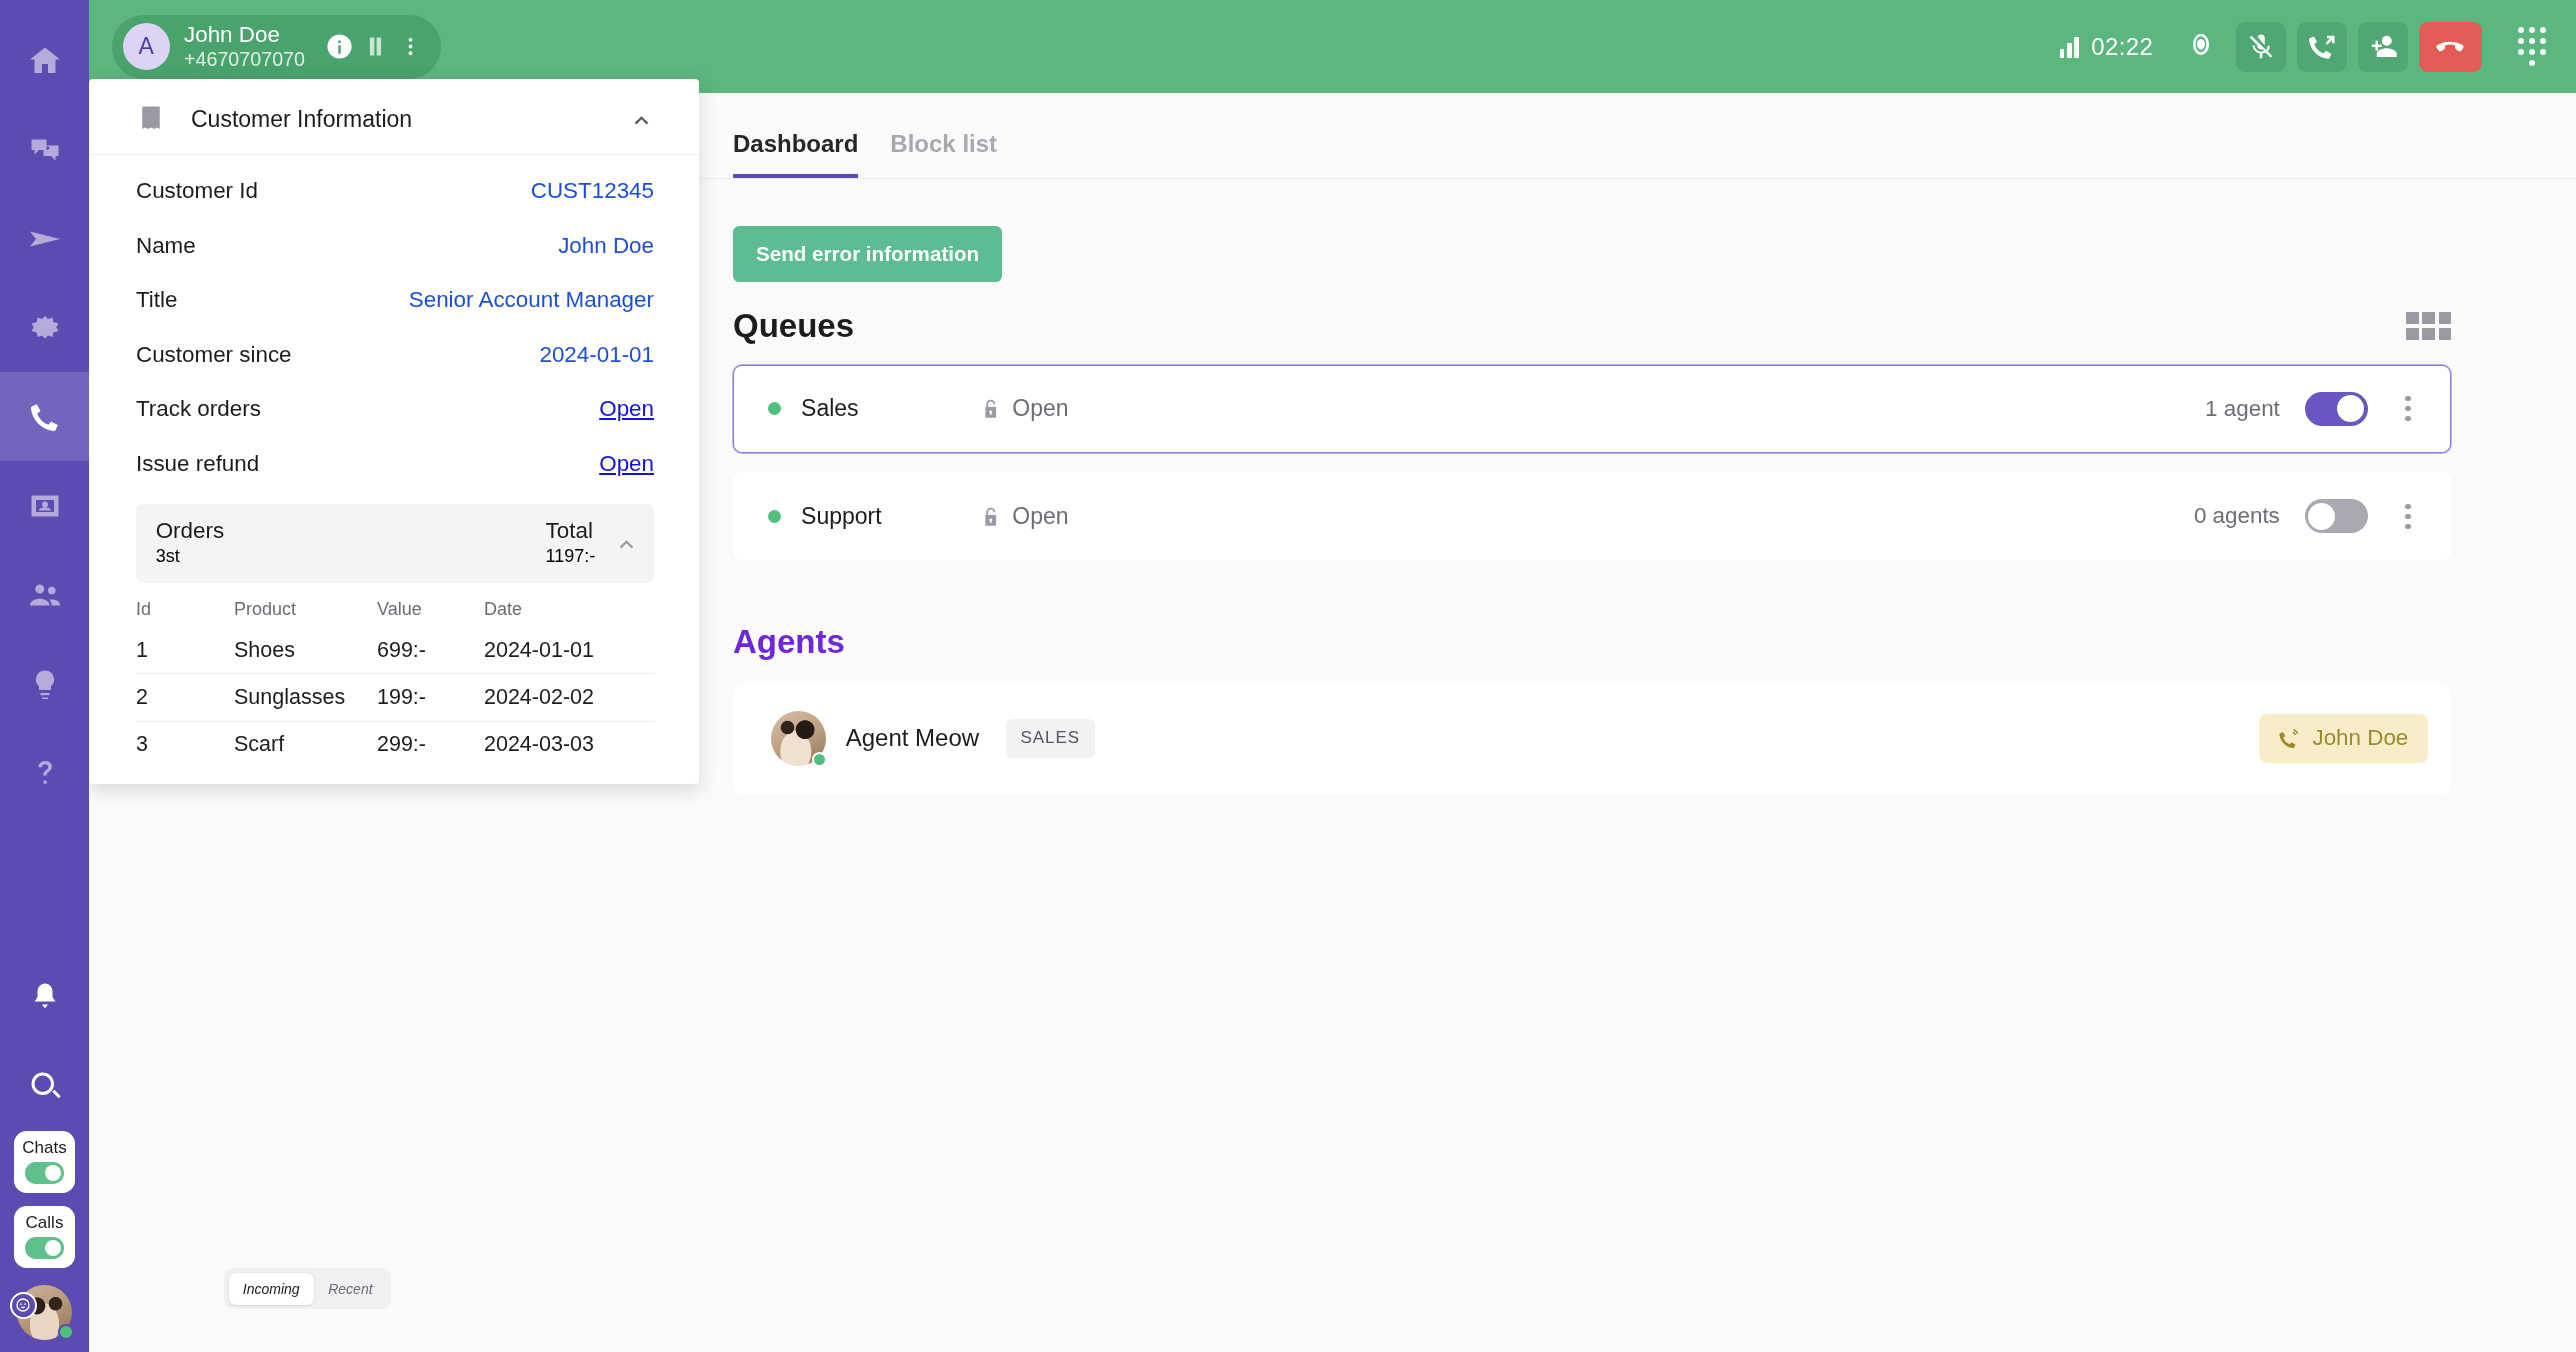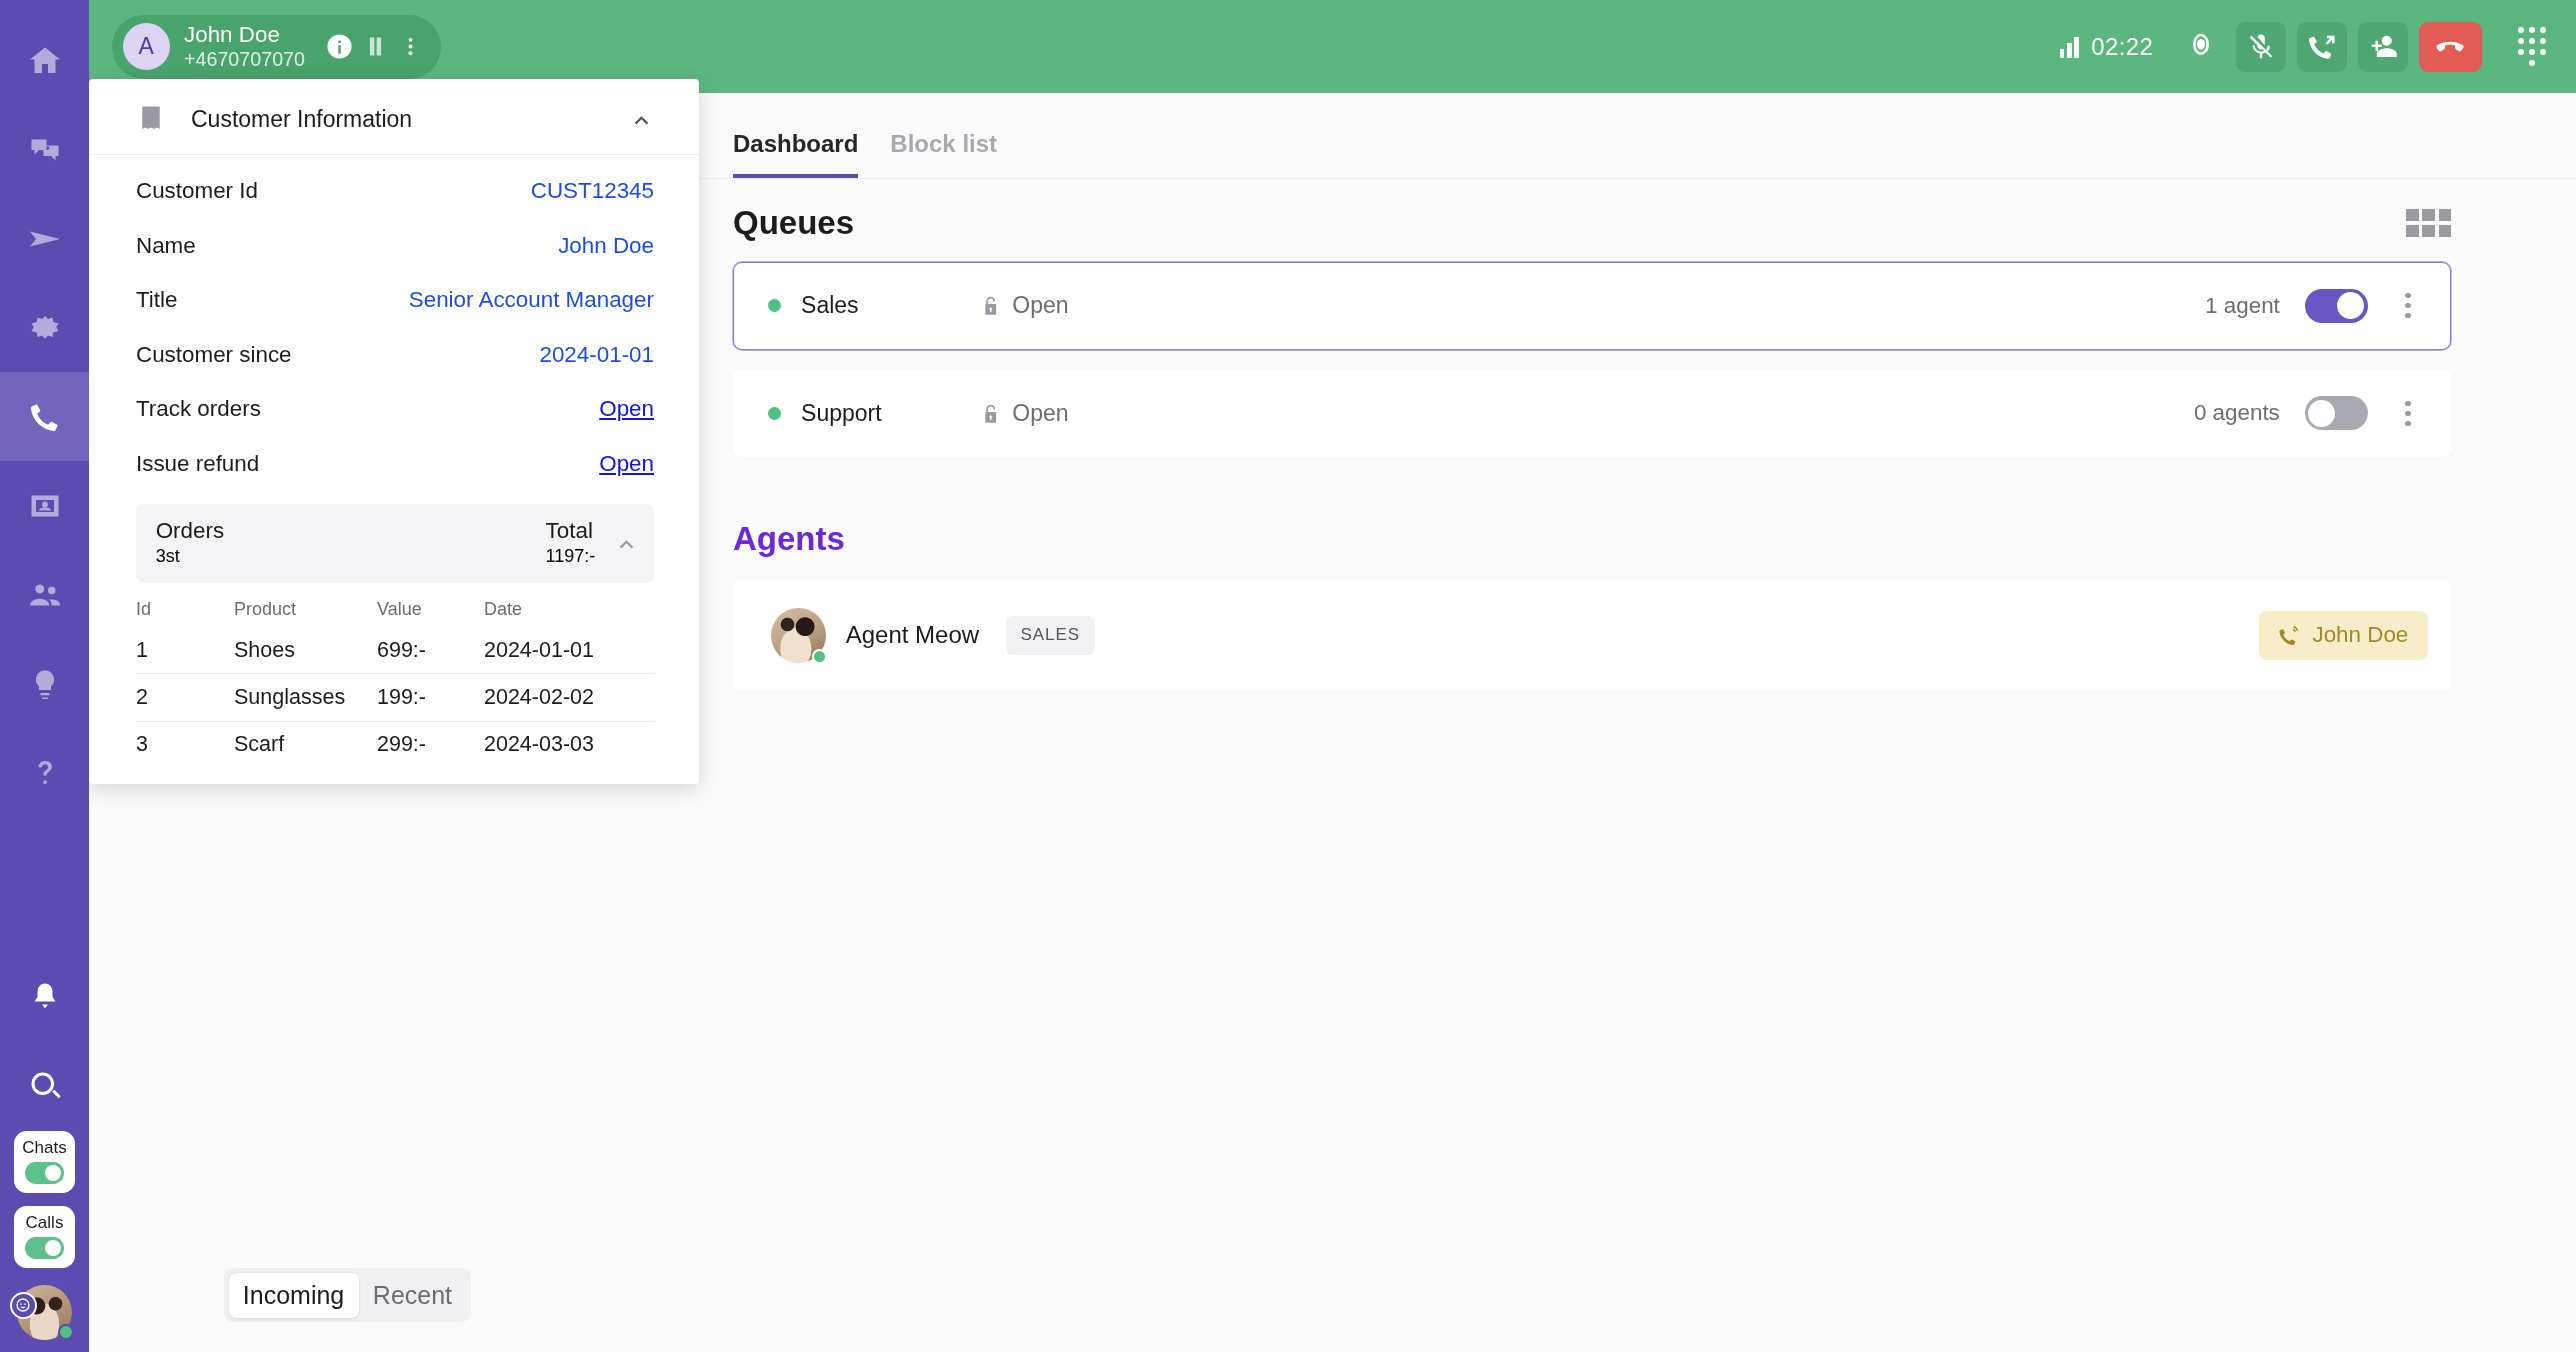--- a/index.html
+++ b/index.html
@@ -183,22 +183,22 @@
   table.orders .c-prod { width: 143px; }
   table.orders .c-val { width: 107px; }
 
   
   .seg {
     position: absolute; left: 224px; top: 1268px;
     background: #f0f0f2; border-radius: 9px;
     display: flex; padding: 4.5px; z-index: 36;
   }
   .seg div {
-    font-size: 25px; padding: 8px 14.3px; border-radius: 7.2px;
-    color: #6c6c74; cursor: pointer;
+    font-size: 14px; padding: 8px 14.3px; border-radius: 7.2px;
+    color: #6c6c74; cursor: pointer; font-style: italic;
   }
   .seg div.on { background: #ffffff; color: #1c1c1c; box-shadow: 0 0.9px 2.7px rgba(0,0,0,.12); }
 
   
   .main {
     position: absolute; left: 590px; top: 93px;
     width: 1986px; height: 1259px;
     background: #fafafa;
   }
   .tabs {
@@ -548,20 +548,21 @@
     <div>Recent</div>
   </div>
 
   <div class="main">
     <div class="tabs">
       <div class="tab active">Dashboard</div>
       <div class="tab">Block list</div>
     </div>
 
     <div class="content">
+      <button class="btn-err">Send error information</button>
 
       <div class="sec-head">
         <div class="sec-title">Queues</div>
         <div class="grid-ic">
           <i></i>
             <i></i>
             <i></i>
             <i></i>
             <i></i>
             <i></i>

